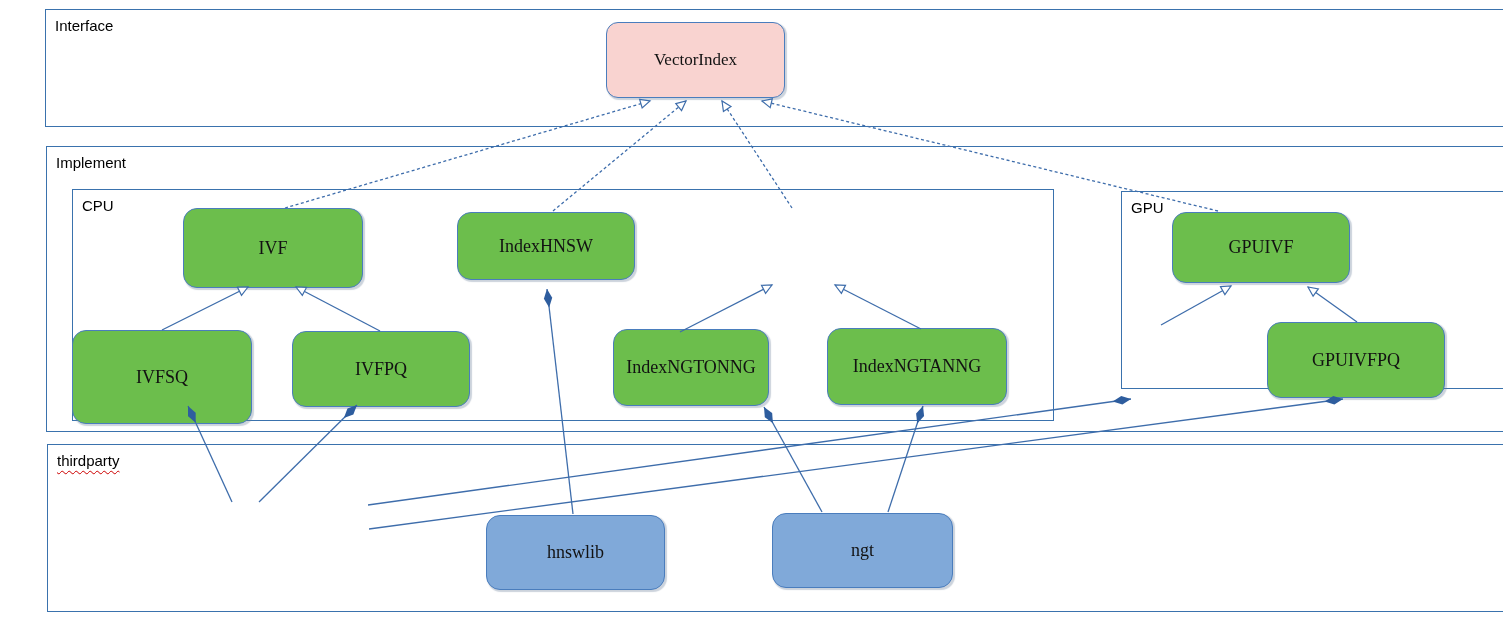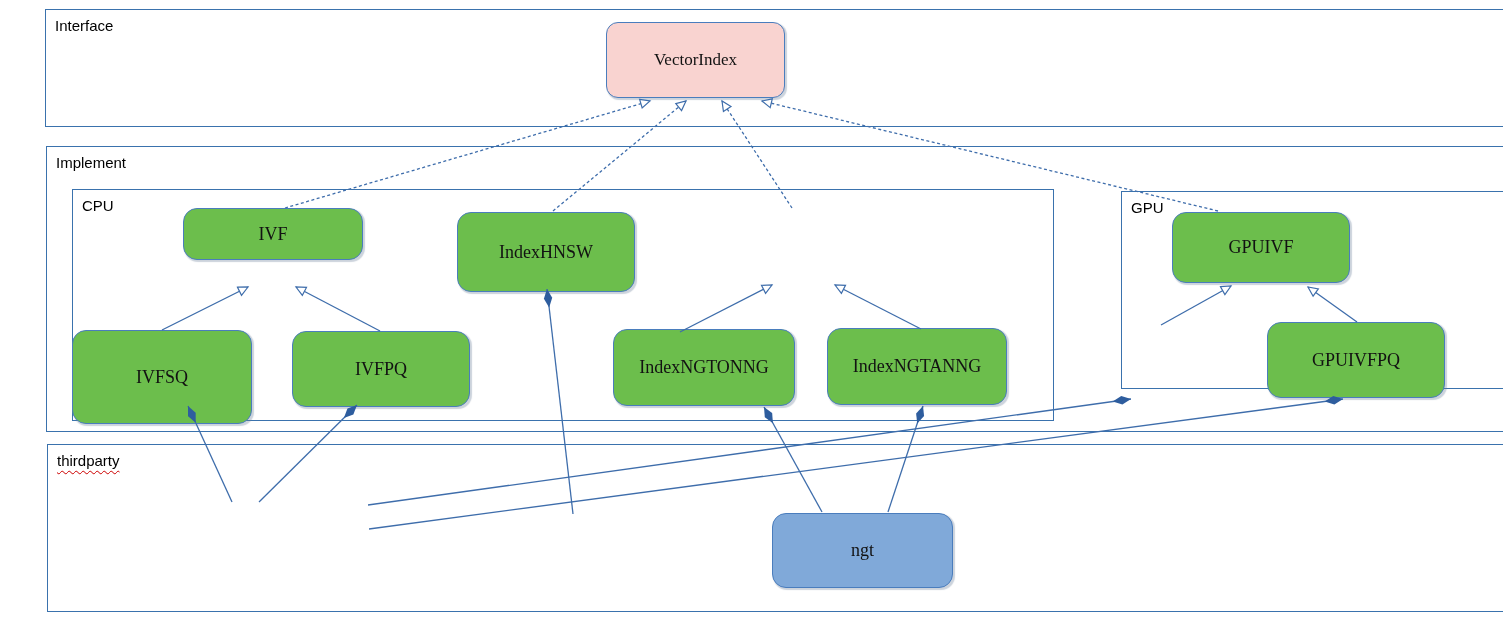--- a/index.html
+++ b/index.html
@@ -44,46 +44,49 @@
   </div>
 
   <div class="container" style="left:16px;top:444px;width:1471px;height:168px">
     <span class="container-label spellcheck">thirdparty</span>
   </div>
 
   <div class="node pink" style="left:606px;top:22px;width:179px;height:76px">
     <span>VectorIndex</span>
   </div>
 
-  <div class="node green" style="left:183px;top:208px;width:180px;height:52px">
+  <div class="node green" style="left:183px;top:208px;width:180px;height:80px">
     <span>IVF</span>
   </div>
-  <div class="node green" style="left:457px;top:212px;width:178px;height:80px">
+  <div class="node green" style="left:457px;top:212px;width:178px;height:68px">
     <span>IndexHNSW</span>
   </div>
   <div class="node green" style="left:72px;top:330px;width:180px;height:94px">
     <span>IVFSQ</span>
   </div>
   <div class="node green" style="left:292px;top:331px;width:178px;height:76px">
     <span>IVFPQ</span>
   </div>
-  <div class="node green" style="left:613px;top:329px;width:182px;height:77px">
+  <div class="node green" style="left:613px;top:329px;width:156px;height:77px">
     <span>IndexNGTONNG</span>
   </div>
   <div class="node green" style="left:827px;top:328px;width:180px;height:77px">
     <span>IndexNGTANNG</span>
   </div>
 
   <div class="node green" style="left:1172px;top:212px;width:178px;height:71px">
     <span>GPUIVF</span>
   </div>
   <div class="node green" style="left:1267px;top:322px;width:178px;height:76px">
     <span>GPUIVFPQ</span>
   </div>
 
+  <div class="node blue" style="left:486px;top:515px;width:179px;height:75px">
+    <span>hnswlib</span>
+  </div>
   <div class="node blue" style="left:772px;top:513px;width:181px;height:75px">
     <span>ngt</span>
   </div>
 
   <svg id="edges-svg" width="1503" height="628" viewBox="0 0 1503 628">
     <defs>
       <marker id="arrow-hollow" markerUnits="userSpaceOnUse" markerWidth="14" markerHeight="12" refX="11" refY="6" orient="auto">
         <path d="M1.5,1.5 L11,6 L1.5,10.5 Z" fill="#ffffff" stroke="#3e6dab" stroke-width="1.2"></path>
       </marker>
       <marker id="diamond-filled" markerUnits="userSpaceOnUse" markerWidth="21" markerHeight="12" refX="20" refY="6" orient="auto">

